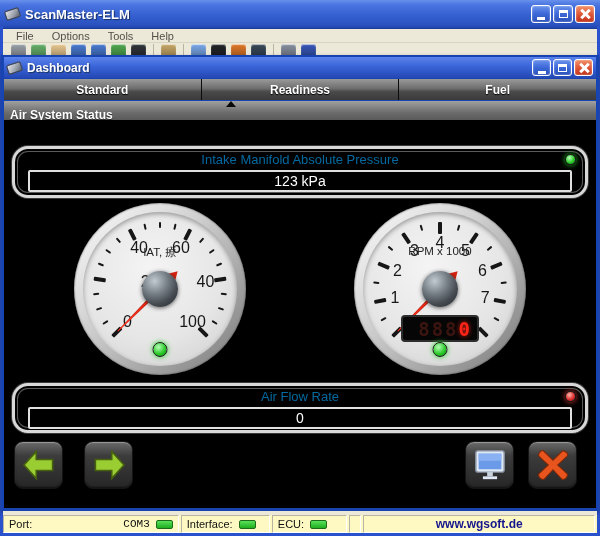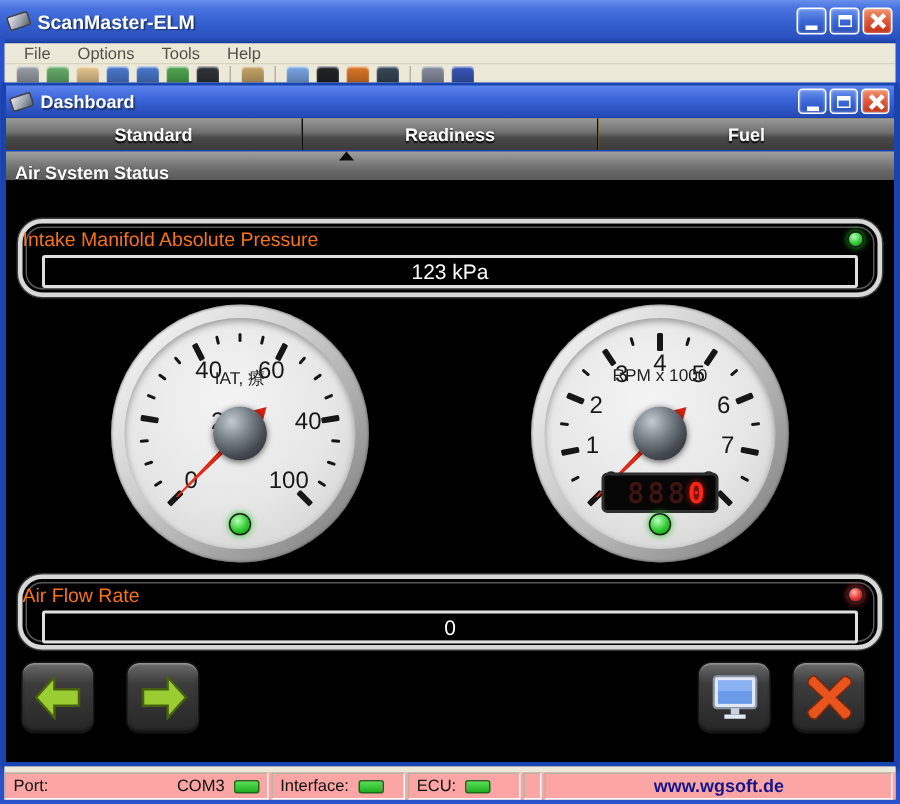--- a/index.html
+++ b/index.html
@@ -58,21 +58,21 @@
     background:linear-gradient(180deg,#a0a0a0 0%,#6a6a6a 45%,#474747 100%);
     display:flex;align-items:center;padding-left:6px;color:#fff;font-weight:bold;font-size:12px;
     text-shadow:0 1px 1px #222;}
   #readiness-arrow{position:absolute;left:222px;top:0;width:0;height:0;
     border-left:5px solid transparent;border-right:5px solid transparent;border-bottom:6px solid #0a0a0a;}
   #dash-content{position:absolute;left:3px;right:3px;top:65px;bottom:3px;background:#000;overflow:hidden;}
   
   .panel{position:absolute;left:8px;width:576px;background:#000;
     border:3px solid #d8d8d8;border-radius:16px;
     box-shadow:inset 0 0 0 2px #000, inset 0 0 0 3px #5a5a5a, 0 0 0 1px #3a3a3a;}
-  .panel-title{color:#f97316;font-size:13px;text-align:left;margin-top:3px;line-height:16px;}
+  .panel-title{color:#0369a1;font-size:13px;text-align:center;margin-top:3px;line-height:16px;}
   .panel-box{margin:2px 13px 6px 13px;height:22px;border:2px solid #e0e0e0;border-radius:2px;
     display:flex;align-items:center;justify-content:center;color:#fff;font-size:14px;}
   .led{position:absolute;right:9px;top:5px;width:11px;height:11px;border-radius:50%;border:1px solid #222;}
   .led-green{background:radial-gradient(circle at 38% 32%,#b6ffb6,#2ecb2e 55%,#0c8a0c 100%);box-shadow:0 0 5px #2c2;}
   .led-red{background:radial-gradient(circle at 38% 32%,#ffb6a8,#e03030 55%,#8a0c0c 100%);box-shadow:0 0 5px #d33;}
   
   .gauge{position:absolute;width:172px;height:172px;top:83px;}
   .gauge-rim{position:absolute;inset:0;border-radius:50%;
     background:linear-gradient(135deg,#ffffff 0%,#d0d0d0 40%,#787878 100%);
     box-shadow:0 3px 8px rgba(0,0,0,.9), inset 0 0 2px #444;}
@@ -102,28 +102,28 @@
   .gauge-led{position:absolute;left:50%;top:50%;transform:translateX(-50%) translateY(53px);
     width:15px;height:15px;border-radius:50%;border:1px solid #1a1a1a;}
   
   .navbtn{position:absolute;top:321px;width:49px;height:48px;border-radius:9px;
     background:linear-gradient(180deg,#6a6a6a 0%,#3c3c3c 30%,#262626 100%);
     border:1px solid #151515;box-shadow:inset 0 1px 1px rgba(255,255,255,.35), inset 0 -1px 2px rgba(0,0,0,.6);
     display:flex;align-items:center;justify-content:center;cursor:pointer;}
   .navbtn svg{display:block;}
   
   #bottom-gap{position:absolute;left:3px;right:3px;top:511px;height:4px;background:#ece9d8;}
-  #status-bar{position:absolute;left:3px;right:3px;top:515px;height:18px;background:#fca5a5;
+  #status-bar{position:absolute;left:3px;right:3px;top:515px;height:18px;background:#fef9c3;
     display:flex;align-items:stretch;font-size:11px;color:#111;}
   .sb-cell{border:1px solid;border-color:#b8b4a4 #fff #fff #b8b4a4;display:flex;align-items:center;
     padding:0 5px;margin-right:2px;}
   .sb-led{width:17px;height:9px;border-radius:2px;border:1px solid #1a6a1a;
     background:linear-gradient(180deg,#5ae05a,#1fae1f);margin-left:6px;}
   #sb-port{width:182px;}
-  #sb-port .sb-val{margin-left:auto;}
+  #sb-port .sb-val{margin-left:auto;font-family:Liberation Mono, monospace;}
   #sb-iface{width:92px;}
   #sb-ecu{width:78px;}
   #sb-fill{flex:1;}
   #sb-site{width:240px;justify-content:center;font-weight:bold;font-size:12px;color:#16168c;}
 </style>
 </head>
 <body>
 
 <div id="screen">
 

